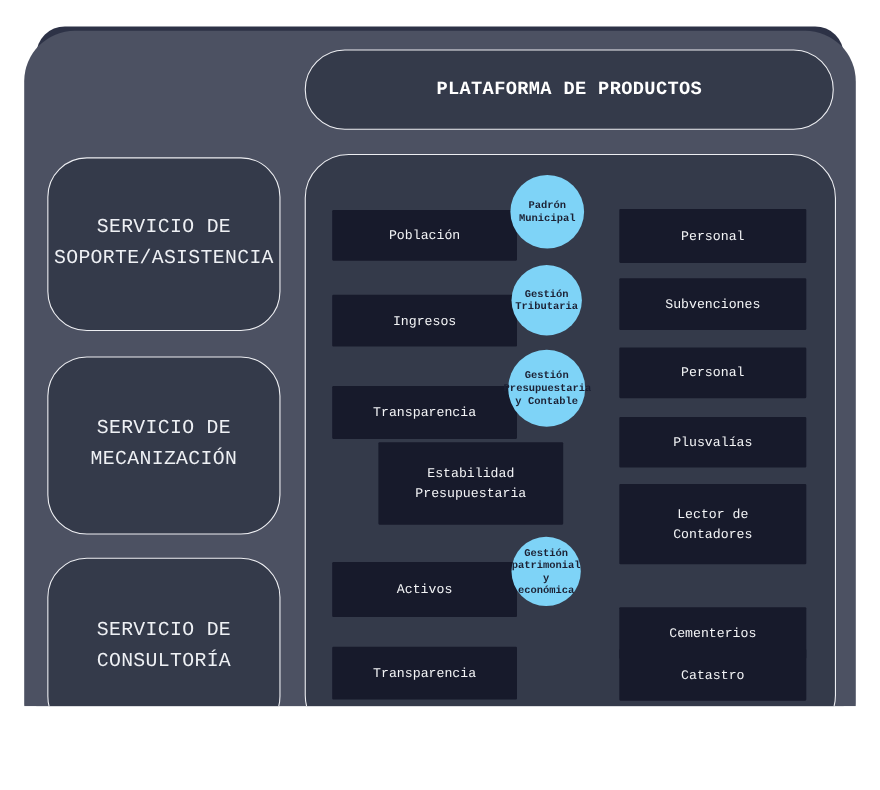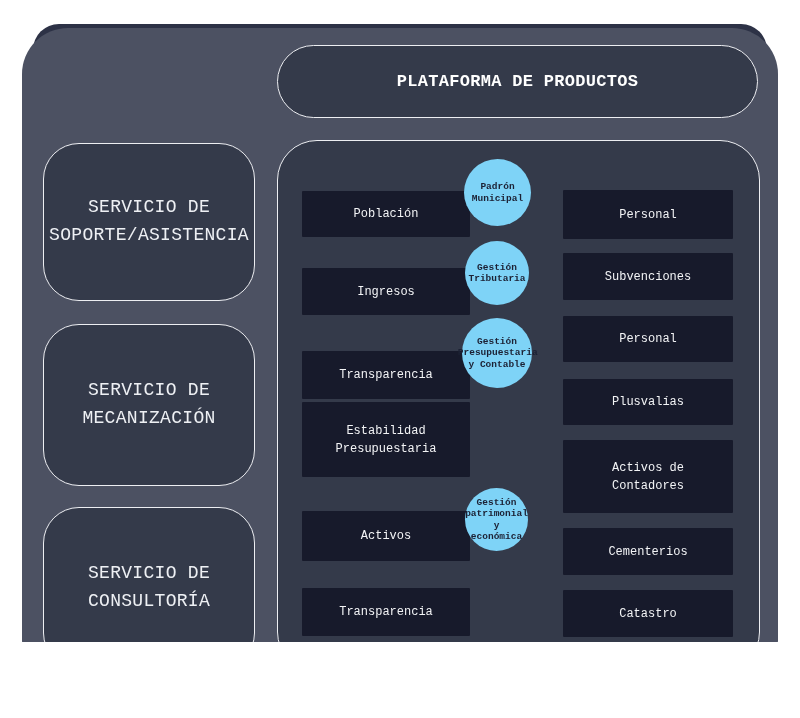--- a/index.html
+++ b/index.html
@@ -50,29 +50,29 @@
     background:var(--product-bg,#171a2b);
     color:#f3f4f6; font-size:12px; line-height:1.5;
     display:flex; align-items:center; justify-content:center;
     text-align:center; border-radius:1px; z-index:4;
   }
   .col-mid   { left:302px; width:168px; }
   .col-right { left:563px; width:170px; }
   .m1 { top:191px; height:46px; }
   .m2 { top:268px; height:47px; }
   .m3 { top:351px; height:48px; }
-  .m4 { top:402px; height:75px; }
+  .m4 { top:402px; height:75px;margin-left:42px; }
   .m5 { top:511px; height:50px; }
   .m6 { top:588px; height:48px; }
   .r1 { top:190px; height:49px; }
   .r2 { top:253px; height:47px;text-align:center; }
   .r3 { top:316px; height:46px; }
   .r4 { top:379px; height:46px; }
   .r5 { top:440px; height:73px; }
-  .r6 { top:528px; height:47px; }
+  .r6 { top:552px; height:47px; }
   .r7 { top:590px; height:47px; }
 
   .bubble {
     position:absolute; border-radius:50%;
     background:var(--bubble-bg,#7ed3f7);
     color:var(--bubble-text,#1c2134);
     display:flex; align-items:center; justify-content:center;
     text-align:center; font-weight:bold; font-size:9.5px; line-height:1.2;
     z-index:5;
   }
@@ -137,21 +137,21 @@
   <div class="pbox col-right r2">
     <span class="prewrap">Subvenciones</span>
   </div>
   <div class="pbox col-right r3">
     <span class="prewrap">Personal</span>
   </div>
   <div class="pbox col-right r4">
     <span class="prewrap">Plusvalías</span>
   </div>
   <div class="pbox col-right r5">
-    <span class="prewrap">Activos de
+    <span class="prewrap">Lector de
 Contadores</span>
   </div>
   <div class="pbox col-right r6">
     <span class="prewrap">Cementerios</span>
   </div>
   <div class="pbox col-right r7">
     <span class="prewrap">Catastro</span>
   </div>
 
   <div class="bubble b1">

